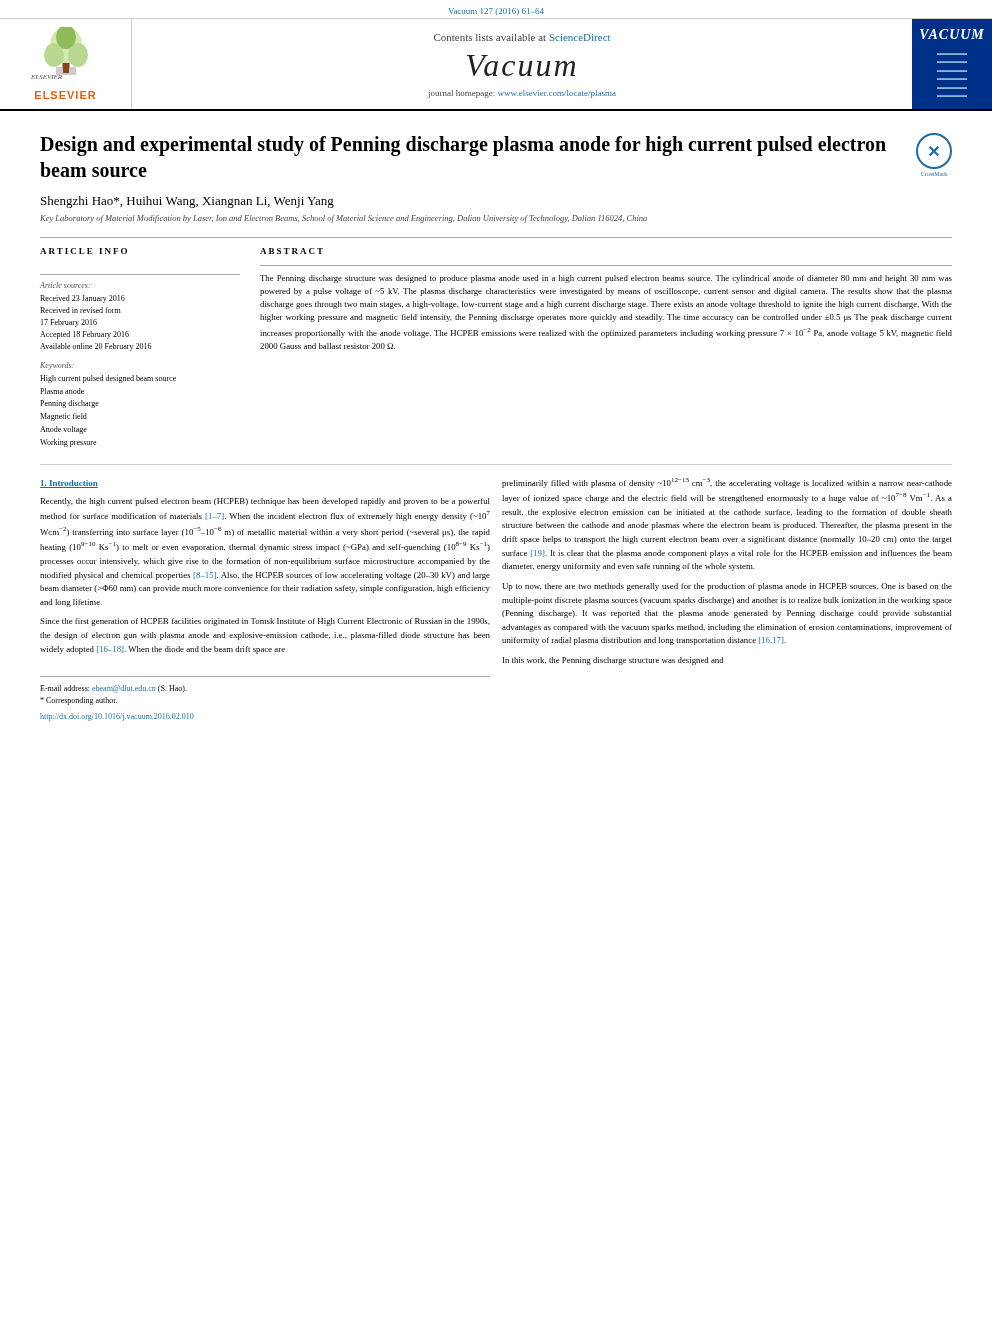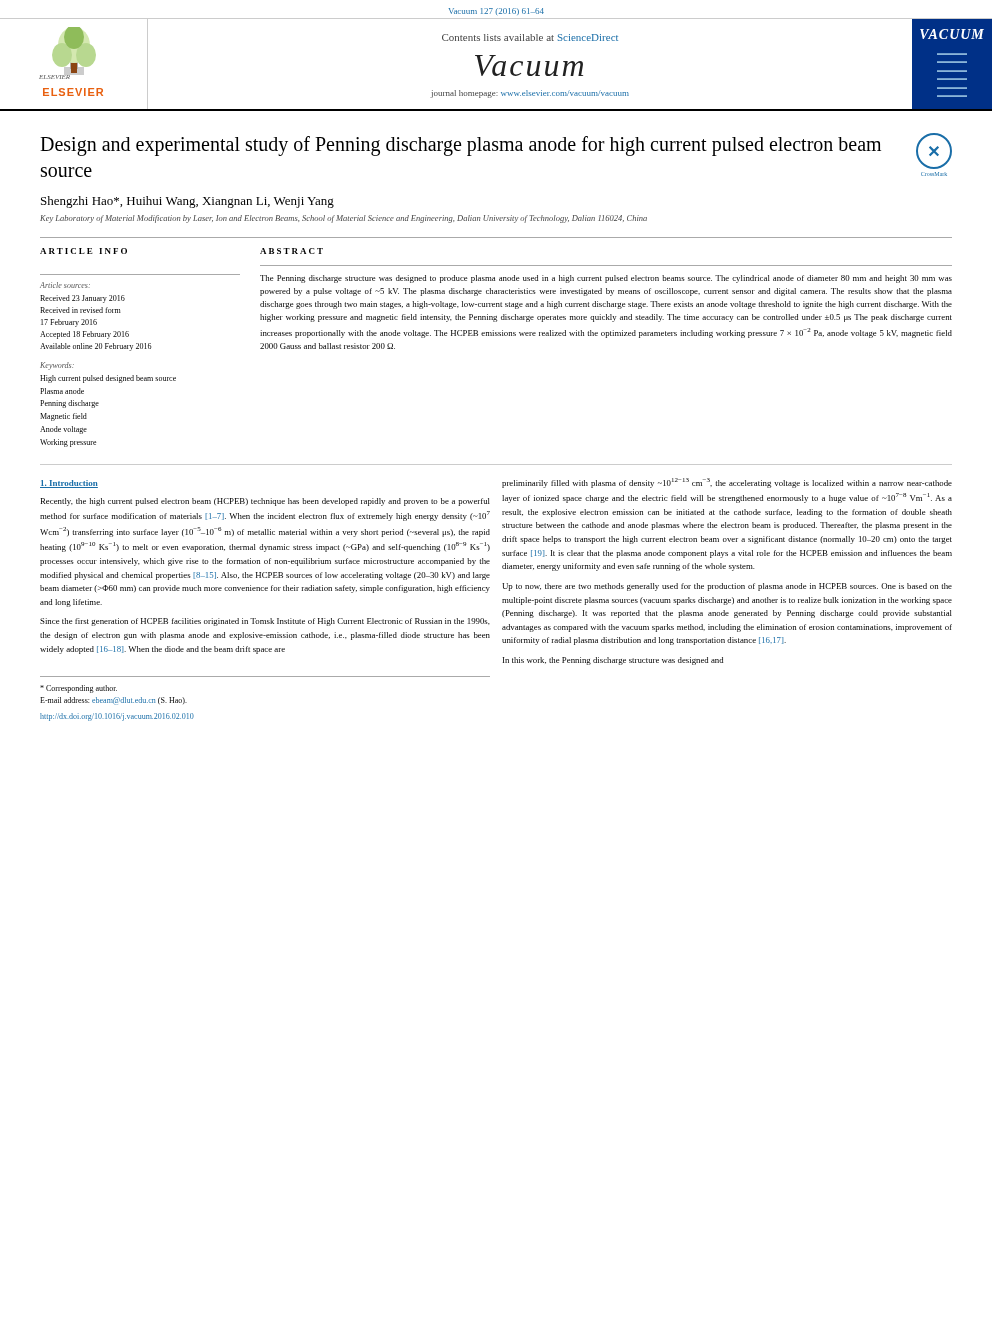--- a/index.html
+++ b/index.html
@@ -23,27 +23,27 @@
     }
 
     
     .journal-header {
       display: flex;
       align-items: stretch;
       border-bottom: 2px solid #000;
       padding: 0;
     }
     .elsevier-logo {
-      width: 148px;
+      width: 132px;
       min-height: 90px;
       border-right: 1px solid #ccc;
       display: flex;
       flex-direction: column;
       align-items: center;
-      justify-content: flex-start;
+      justify-content: space-between;
       padding: 8px;
     }
     .elsevier-logo .logo-img {
       width: 80px;
       height: 55px;
       position: relative;
     }
     .elsevier-logo .elsevier-text {
       color: #e86010;
       font-size: 11px;
@@ -115,21 +115,21 @@
     }
 
     
     .main-content {
       padding: 12px 40px 20px 40px;
     }
 
     
     .article-title {
       font-size: 20px;
-      font-weight: normal;
+      font-weight: bold;
       color: #000;
       line-height: 1.3;
       margin-bottom: 10px;
       margin-top: 8px;
     }
     .crossmark {
       float: right;
       margin-left: 10px;
       margin-top: 2px;
     }
@@ -319,21 +319,21 @@
   </div>
 
   <div class="journal-center">
     <div class="contents-line">
       <span>Contents lists available at </span>
       <a href="#">ScienceDirect</a>
     </div>
     <div class="journal-title-big">Vacuum</div>
     <div class="journal-homepage">
       <span>journal homepage: </span>
-      <a href="#">www.elsevier.com/vacuum/vacuum</a>
+      <a href="#">www.elsevier.com/locate/plasma</a>
     </div>
   </div>
 
   <div class="vacuum-badge">
     <div class="vacuum-badge-text">VACUUM</div>
     <div class="vacuum-badge-lines">
       ▬▬▬▬▬<br>▬▬▬▬▬<br>▬▬▬▬▬<br>▬▬▬▬▬<br>▬▬▬▬▬<br>▬▬▬▬▬
     </div>
   </div>
 </div>
@@ -393,26 +393,26 @@
 
       <div class="body-para">
         Recently, the high current pulsed electron beam (HCPEB) technique has been developed rapidly and proven to be a powerful method for surface modification of materials <a class="ref-link" href="#">[1–7]</a>. When the incident electron flux of extremely high energy density (~10<sup>7</sup> Wcm<sup>−2</sup>) transferring into surface layer (10<sup>−5</sup>–10<sup>−6</sup> m) of metallic material within a very short period (~several μs), the rapid heating (10<sup>9−10</sup> Ks<sup>−1</sup>) to melt or even evaporation, thermal dynamic stress impact (~GPa) and self-quenching (10<sup>8−9</sup> Ks<sup>−1</sup>) processes occur intensively, which give rise to the formation of non-equilibrium surface microstructure accompanied by the modified physical and chemical properties <a class="ref-link" href="#">[8–15]</a>. Also, the HCPEB sources of low accelerating voltage (20–30 kV) and large beam diameter (&gt;Φ60 mm) can provide much more convenience for their radiation safety, simple configuration, high efficiency and long lifetime.
       </div>
 
       <div class="body-para">
         Since the first generation of HCPEB facilities originated in Tomsk Institute of High Current Electronic of Russian in the 1990s, the design of electron gun with plasma anode and explosive-emission cathode, i.e., plasma-filled diode structure has been widely adopted <a class="ref-link" href="#">[16–18]</a>. When the diode and the beam drift space are
       </div>
 
       <div class="footer-section">
-        <div class="footnote-line">* Corresponding author.</div>
         <div class="footnote-line">
           <span>E-mail address:</span>
           <a class="ref-link" href="#">ebeam@dlut.edu.cn</a>
           <span>(S. Hao).</span>
         </div>
+        <div class="footnote-line">* Corresponding author.</div>
         <div class="doi-line">
           <a class="ref-link" href="#">http://dx.doi.org/10.1016/j.vacuum.2016.02.010</a>
         </div>
       </div>
     </div>
 
     <div class="col-right">
       <div class="body-para">
         preliminarily filled with plasma of density ~10<sup>12−13</sup> cm<sup>−3</sup>, the accelerating voltage is localized within a narrow near-cathode layer of ionized space charge and the electric field will be strengthened enormously to a huge value of ~10<sup>7−8</sup> Vm<sup>−1</sup>. As a result, the explosive electron emission can be initiated at the cathode surface, leading to the formation of double sheath structure between the cathode and anode plasmas where the electron beam is produced. Thereafter, the plasma present in the drift space helps to transport the high current electron beam over a significant distance (normally 10–20 cm) onto the target surface <a class="ref-link" href="#">[19]</a>. It is clear that the plasma anode component plays a vital role for the HCPEB emission and influences the beam diameter, energy uniformity and even safe running of the whole system.
       </div>

